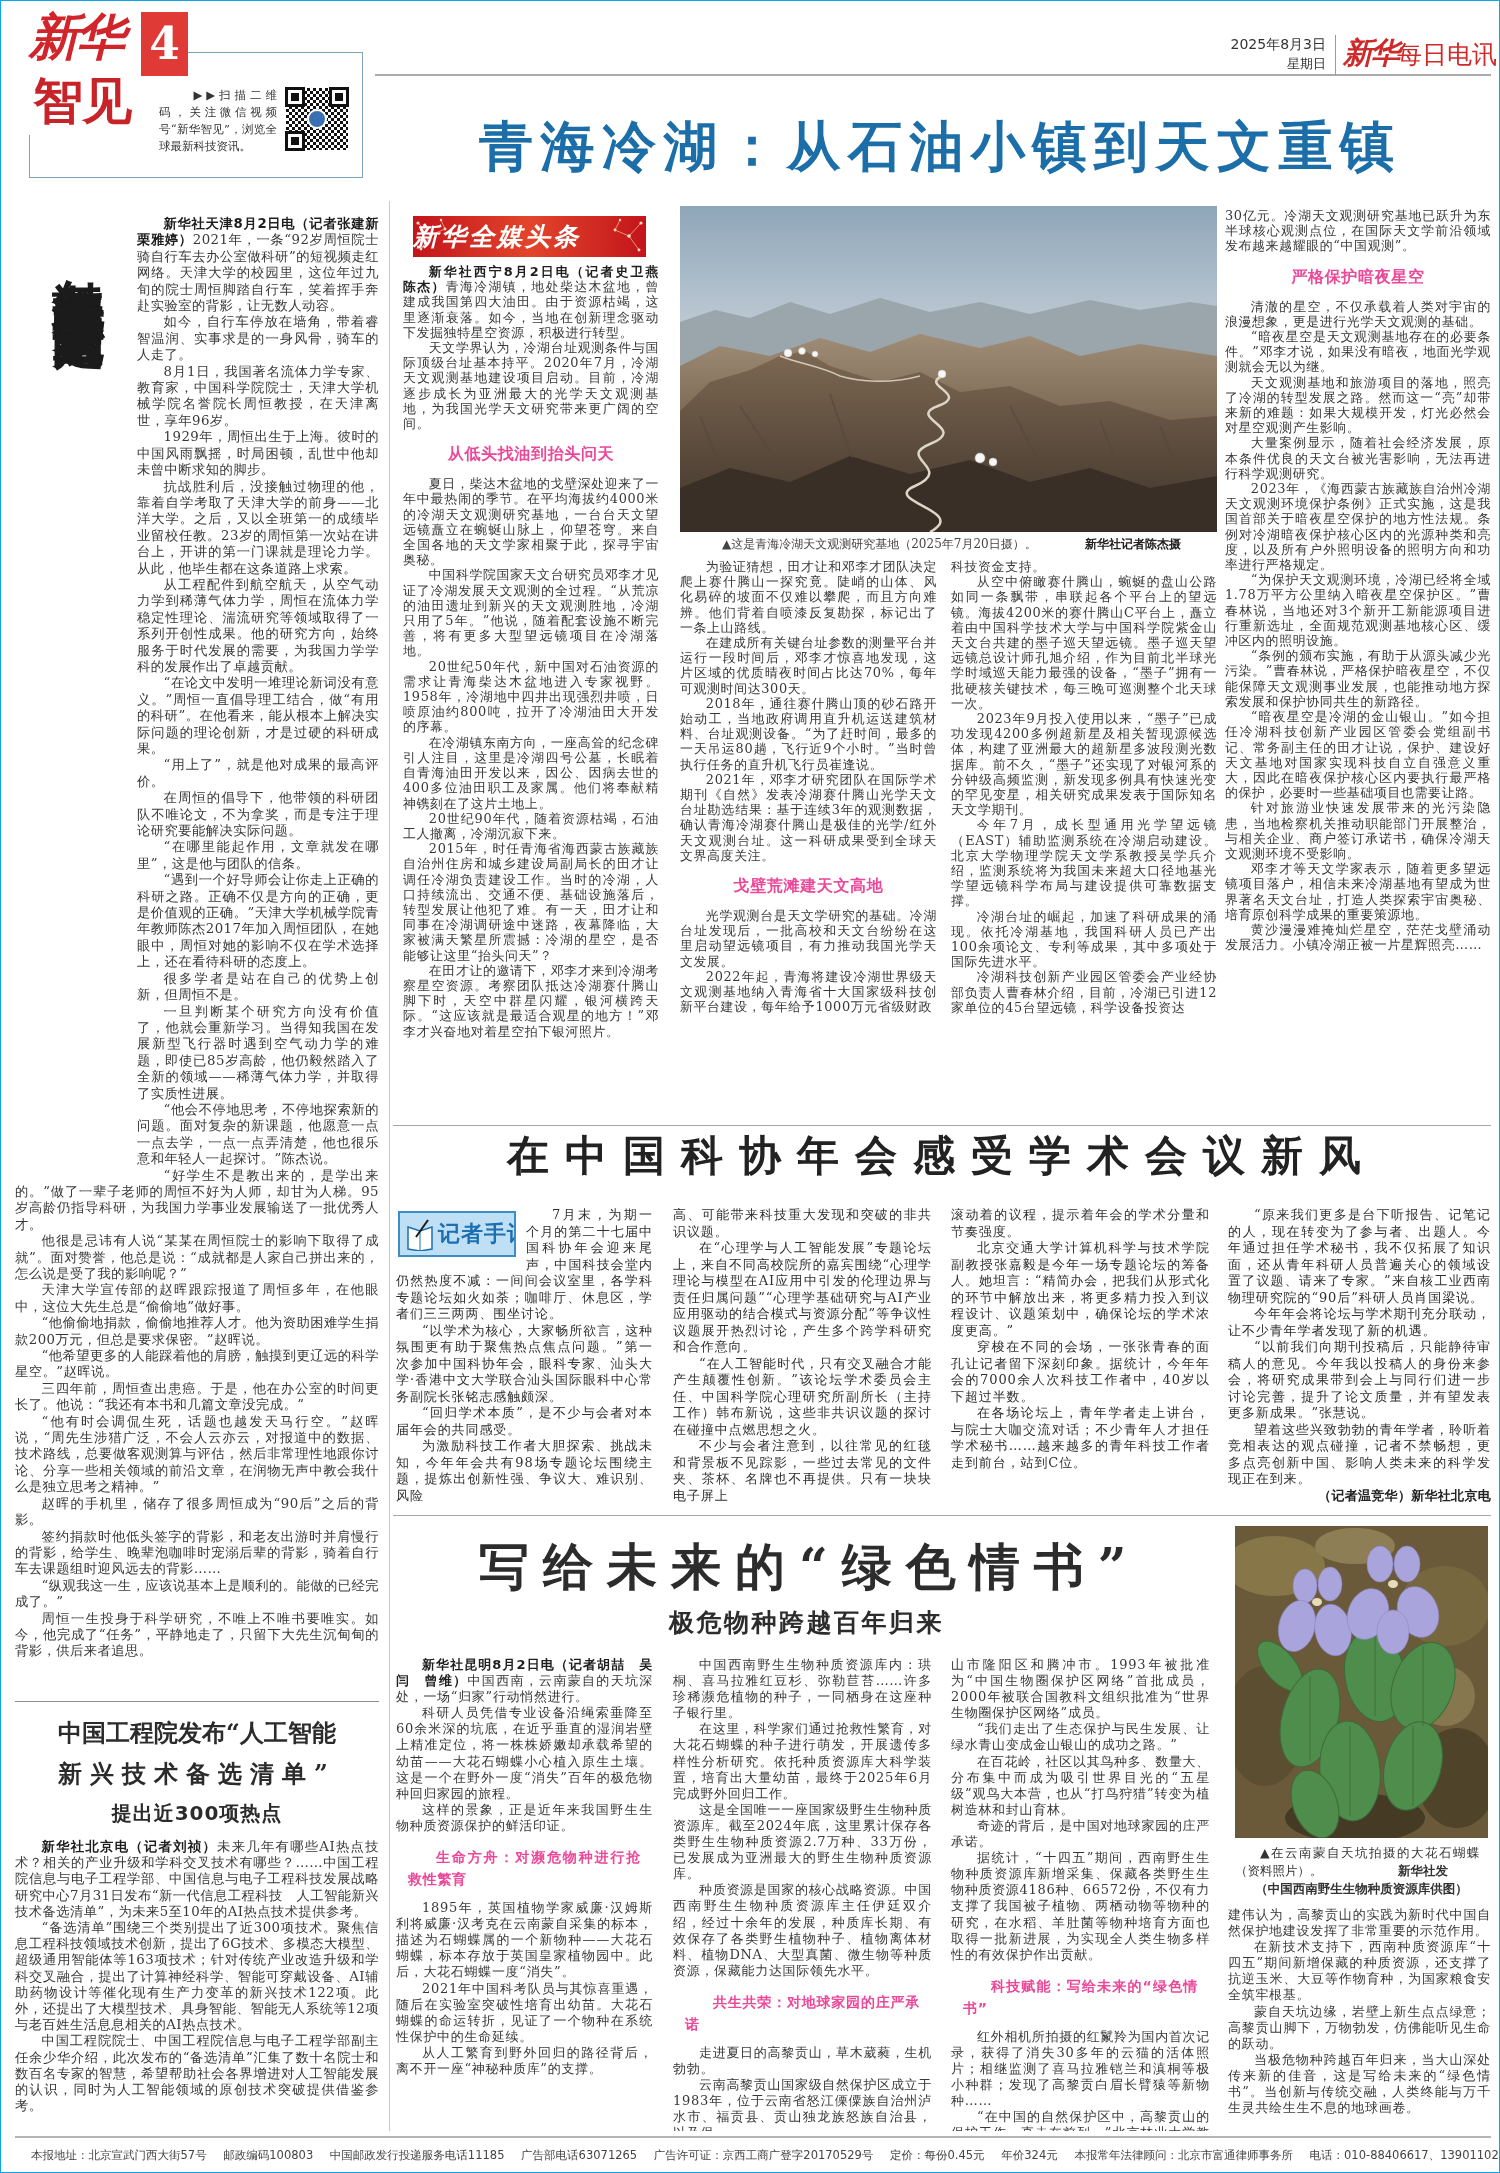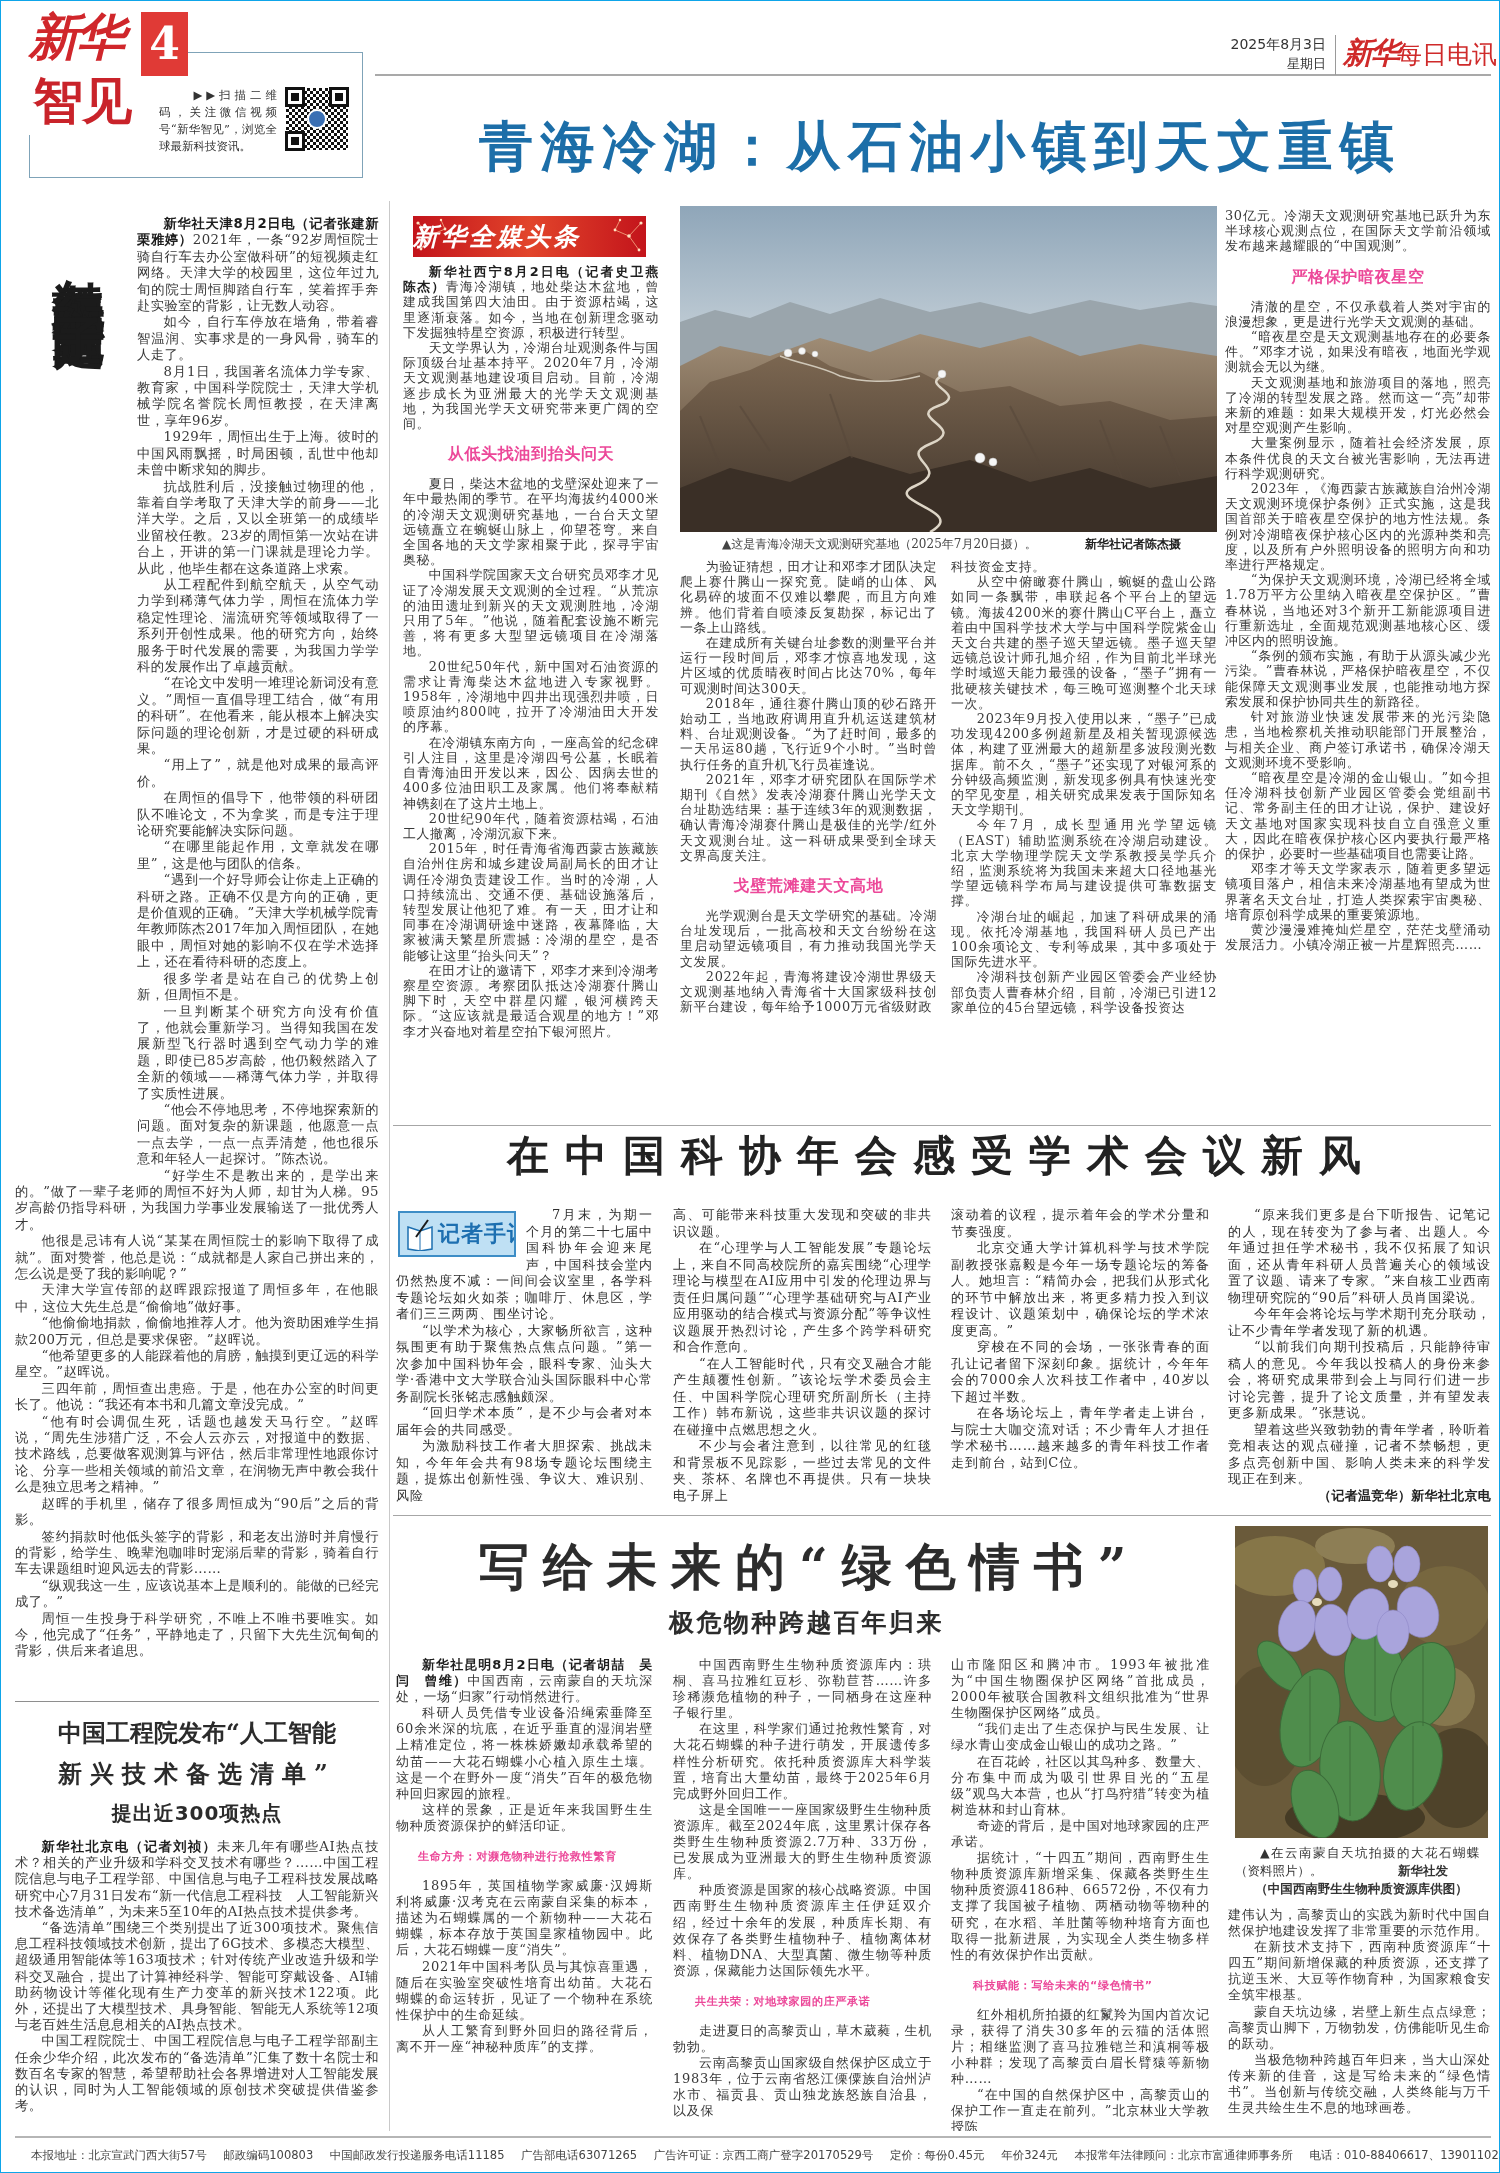--- a/index.html
+++ b/index.html
@@ -11,21 +11,21 @@
 .col{position:absolute;overflow:hidden;text-align:justify}
 .col p{text-indent:2em}
 .col p.noindent{text-indent:0}
 .col b.lead{font-family:"DejaVu Sans","Liberation Sans",sans-serif;font-weight:bold;color:#1e1e1e}
 .subhead{font-family:"DejaVu Sans","Liberation Sans",sans-serif;font-weight:bold;color:#ec4899;text-align:center;text-indent:0}
 .t-left{font-size:13.3px;letter-spacing:.45px;line-height:16.4px;color:#383838}
 .t-lh{font-size:12.9px;letter-spacing:.65px;line-height:15.2px;color:#383838}
 .t-lh .subhead{font-size:16px;line-height:20px;margin:13px 0 12px}
 .t-cast{font-size:13px;letter-spacing:.9px;line-height:16.5px;color:#2f2f2f}
 .t-green{font-size:13px;letter-spacing:.7px;line-height:16.1px;color:#383838}
-.t-green .subhead{font-size:11px;line-height:22px;margin:12px 0 10px;text-align:justify;text-indent:2em}
+.t-green .subhead{font-size:14px;line-height:22px;margin:12px 12px 10px;text-align:justify;text-indent:2em}
 .rule-h{position:absolute;height:1px;background:#a6a6a6}
 .rule-v{position:absolute;width:1px;background:#c9c9c9}
 
 
 .logo-xh{left:28px;top:6px;font-size:50px;line-height:60px;font-weight:bold;font-style:italic;color:#d0262b;letter-spacing:-4px}
 .logo-zj{left:32px;top:70px;font-size:50px;line-height:60px;font-weight:bold;color:#c9232a;letter-spacing:-1px}
 .page-badge{left:140px;top:11px;width:47px;height:64px;background:#e03a36;color:#fff;font-size:44px;font-weight:bold;line-height:64px;text-align:center}
 .box-line{position:absolute;background:#7fa3b8}
 .qr-hint{left:158px;top:86px;width:118px;font-size:11.5px;line-height:17px;color:#333;text-indent:3em;text-align:justify}
 .qr{left:282px;top:84px;width:68px;height:68px;background:#fff}
@@ -251,22 +251,22 @@
   <div class="col t-lh" style="left:1224px;top:207px;width:266px;height:912px">
       <p class="noindent">30亿元。冷湖天文观测研究基地已跃升为东半球核心观测点位，在国际天文学前沿领域发布越来越耀眼的“中国观测”。</p>
       <h4 class="subhead">严格保护暗夜星空</h4>
       <p>清澈的星空，不仅承载着人类对宇宙的浪漫想象，更是进行光学天文观测的基础。</p>
       <p>“暗夜星空是天文观测基地存在的必要条件。”邓李才说，如果没有暗夜，地面光学观测就会无以为继。</p>
       <p>天文观测基地和旅游项目的落地，照亮了冷湖的转型发展之路。然而这一“亮”却带来新的难题：如果大规模开发，灯光必然会对星空观测产生影响。</p>
       <p>大量案例显示，随着社会经济发展，原本条件优良的天文台被光害影响，无法再进行科学观测研究。</p>
       <p>2023年，《海西蒙古族藏族自治州冷湖天文观测环境保护条例》正式实施，这是我国首部关于暗夜星空保护的地方性法规。条例对冷湖暗夜保护核心区内的光源种类和亮度，以及所有户外照明设备的照明方向和功率进行严格规定。</p>
       <p>“为保护天文观测环境，冷湖已经将全域1.78万平方公里纳入暗夜星空保护区。”曹春林说，当地还对3个新开工新能源项目进行重新选址，全面规范观测基地核心区、缓冲区内的照明设施。</p>
       <p>“条例的颁布实施，有助于从源头减少光污染。”曹春林说，严格保护暗夜星空，不仅能保障天文观测事业发展，也能推动地方探索发展和保护协同共生的新路径。</p>
+      <p>“暗夜星空是冷湖的金山银山。”如今担任冷湖科技创新产业园区管委会党组副书记、常务副主任的田才让说，保护、建设好天文基地对国家实现科技自立自强意义重大，因此在暗夜保护核心区内要执行最严格的保护，必要时一些基础项目也需要让路。</p>
       <p>针对旅游业快速发展带来的光污染隐患，当地检察机关推动职能部门开展整治，与相关企业、商户签订承诺书，确保冷湖天文观测环境不受影响。</p>
-      <p>“暗夜星空是冷湖的金山银山。”如今担任冷湖科技创新产业园区管委会党组副书记、常务副主任的田才让说，保护、建设好天文基地对国家实现科技自立自强意义重大，因此在暗夜保护核心区内要执行最严格的保护，必要时一些基础项目也需要让路。</p>
       <p>邓李才等天文学家表示，随着更多望远镜项目落户，相信未来冷湖基地有望成为世界著名天文台址，打造人类探索宇宙奥秘、培育原创科学成果的重要策源地。</p>
       <p>黄沙漫漫难掩灿烂星空，茫茫戈壁涌动发展活力。小镇冷湖正被一片星辉照亮……</p>
     </div>
 
   <div class="rule-h" style="left:392px;top:1124px;width:1098px"></div>
 
   <h2 class="abs serif head2">在中国科协年会感受学术会议新风</h2>
 
   <div class="col t-cast" style="left:395px;top:1206px;width:257px;height:300px">
     <div class="notes-badge">

